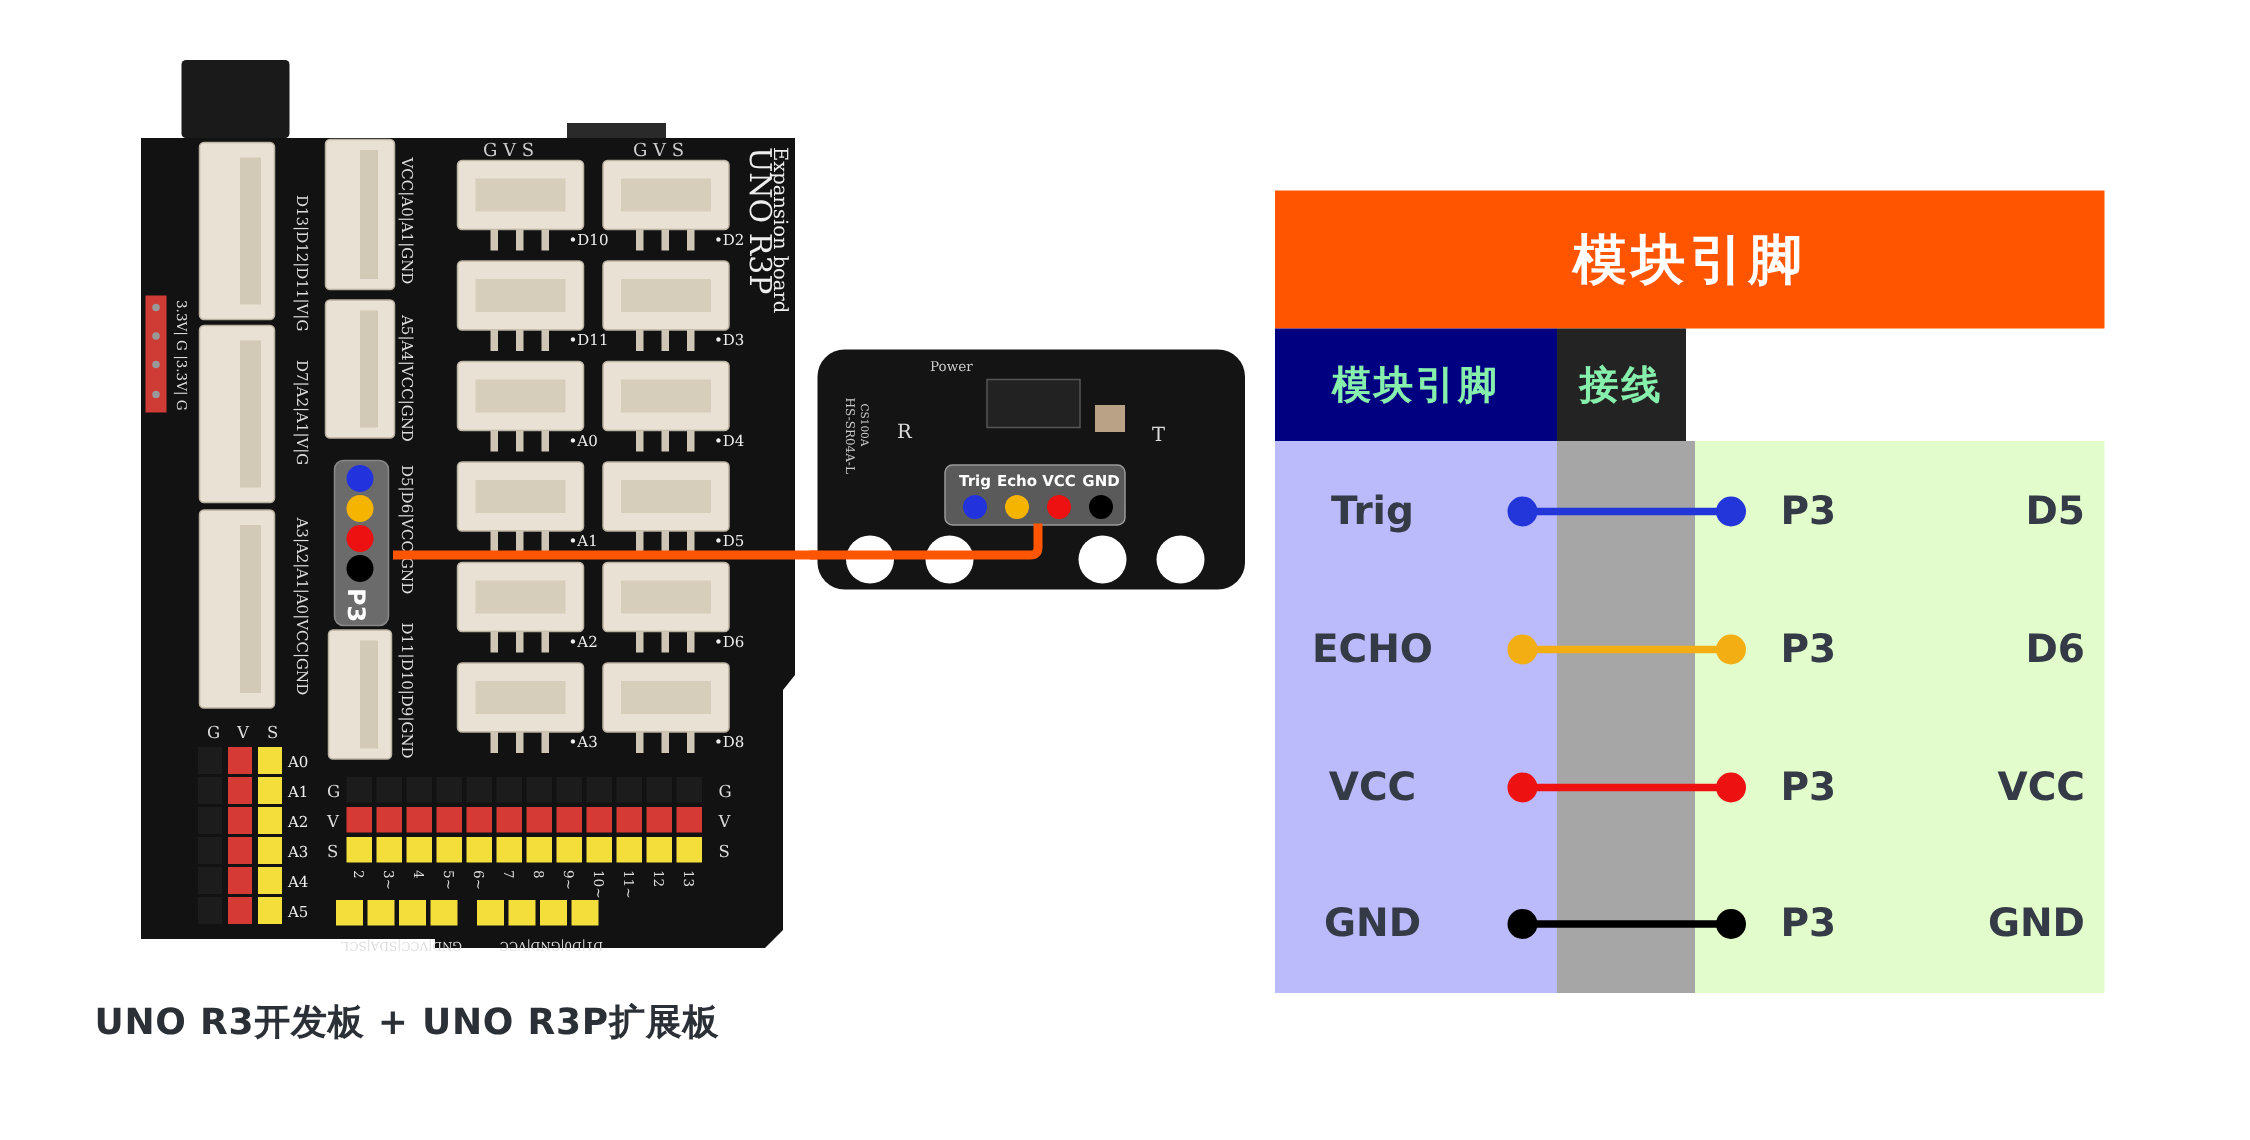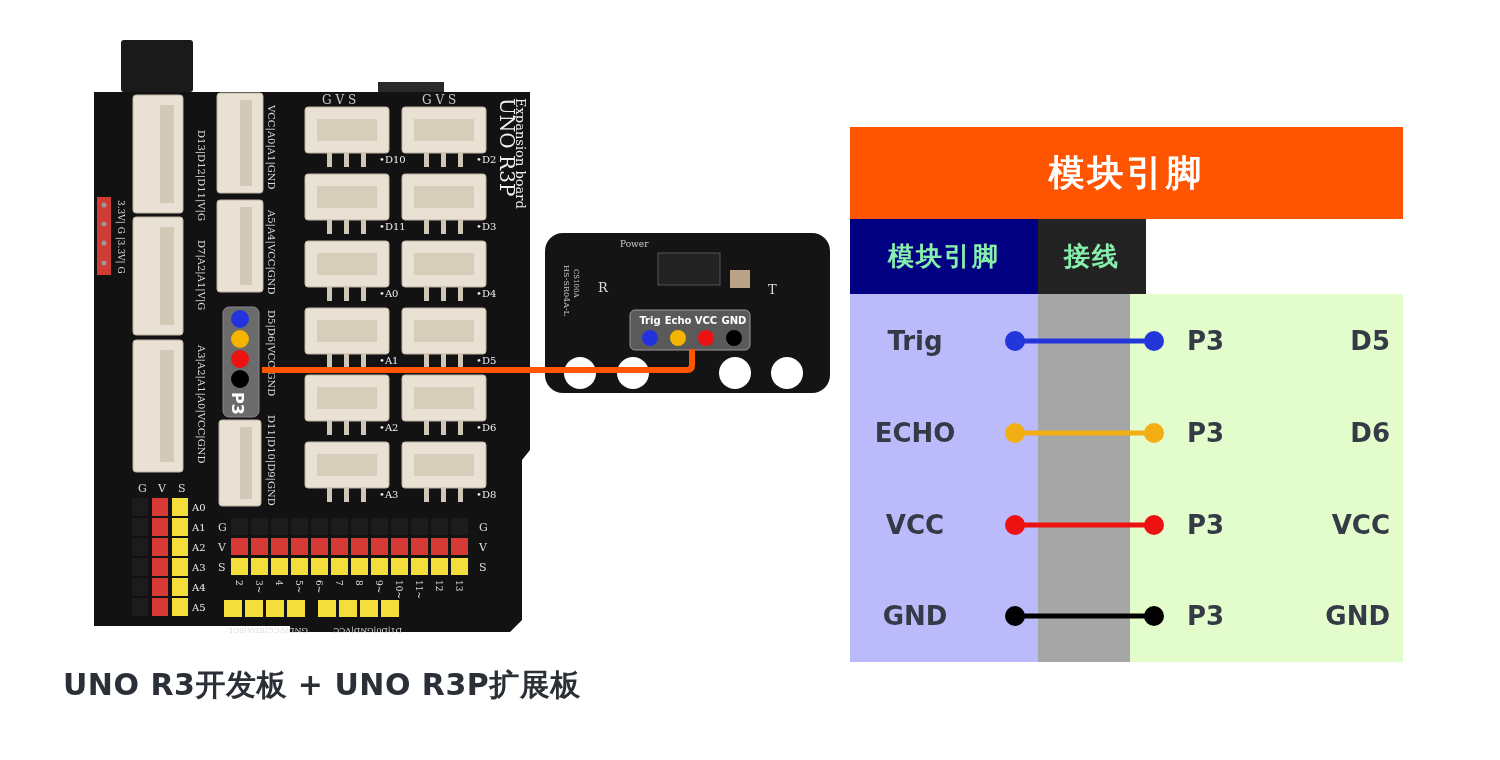--- a/index.html
+++ b/index.html
@@ -1,35 +1,35 @@
 <!DOCTYPE html>
 <html><head>
   <meta charset="utf-8">
   <style>
     html, body { margin: 0; padding: 0; background: #ffffff; }
     body { width: 1500px; height: 760px; position: relative; overflow: hidden;
            font-family: "DejaVu Sans", "Liberation Sans", sans-serif; }
 
     
     #board { position: absolute; left: 0; top: 0; width: 560px; height: 640px; }
-    .caption { position: absolute; left: 63px; top: 665px; font-size: 30px; font-weight: bold;
+    .caption { position: absolute; left: 63px; top: 665px; font-size: 24px; font-weight: bold;
                color: #2b2f36; white-space: nowrap; letter-spacing: 0.5px; }
 
     
     #sensor { position: absolute; left: 540px; top: 225px; width: 300px; height: 175px; }
 
     
     .tbl { position: absolute; left: 850px; top: 127px; width: 553px; }
     .tbl-title { height: 92px; background: #ff5500; color: #fff; font-size: 36px; font-weight: bold;
                  display: flex; align-items: center; justify-content: center; letter-spacing: 3px; }
     .tbl-head { display: flex; height: 75px; }
     .tbl-head > div { display: flex; align-items: center; justify-content: center; color: #86efac;
                       font-size: 26px; font-weight: bold; letter-spacing: 2px; }
     .h-mod { width: 188px; background: #000080; }
-    .h-wire { width: 108px; background: #232323; }
+    .h-wire { width: 86px; background: #232323; }
     .h-ext { flex: 1; background: #467c00; }
     .tbl-body { position: relative; display: flex; height: 368px; }
     .c-mod { width: 188px; background: #bbbbfc; }
     .c-wire { width: 92px; background: #a6a6a6; }
     .c-ext { flex: 1; background: #e3fccb; }
     .row { position: absolute; left: 0; width: 553px; height: 40px; }
     .cell-text { position: absolute; top: 0; height: 40px; line-height: 40px; font-size: 26px;
                  font-weight: bold; color: #343a46; }
     .mod-pin { left: 0; width: 130px; text-align: center; }
     .port { left: 337px; }

